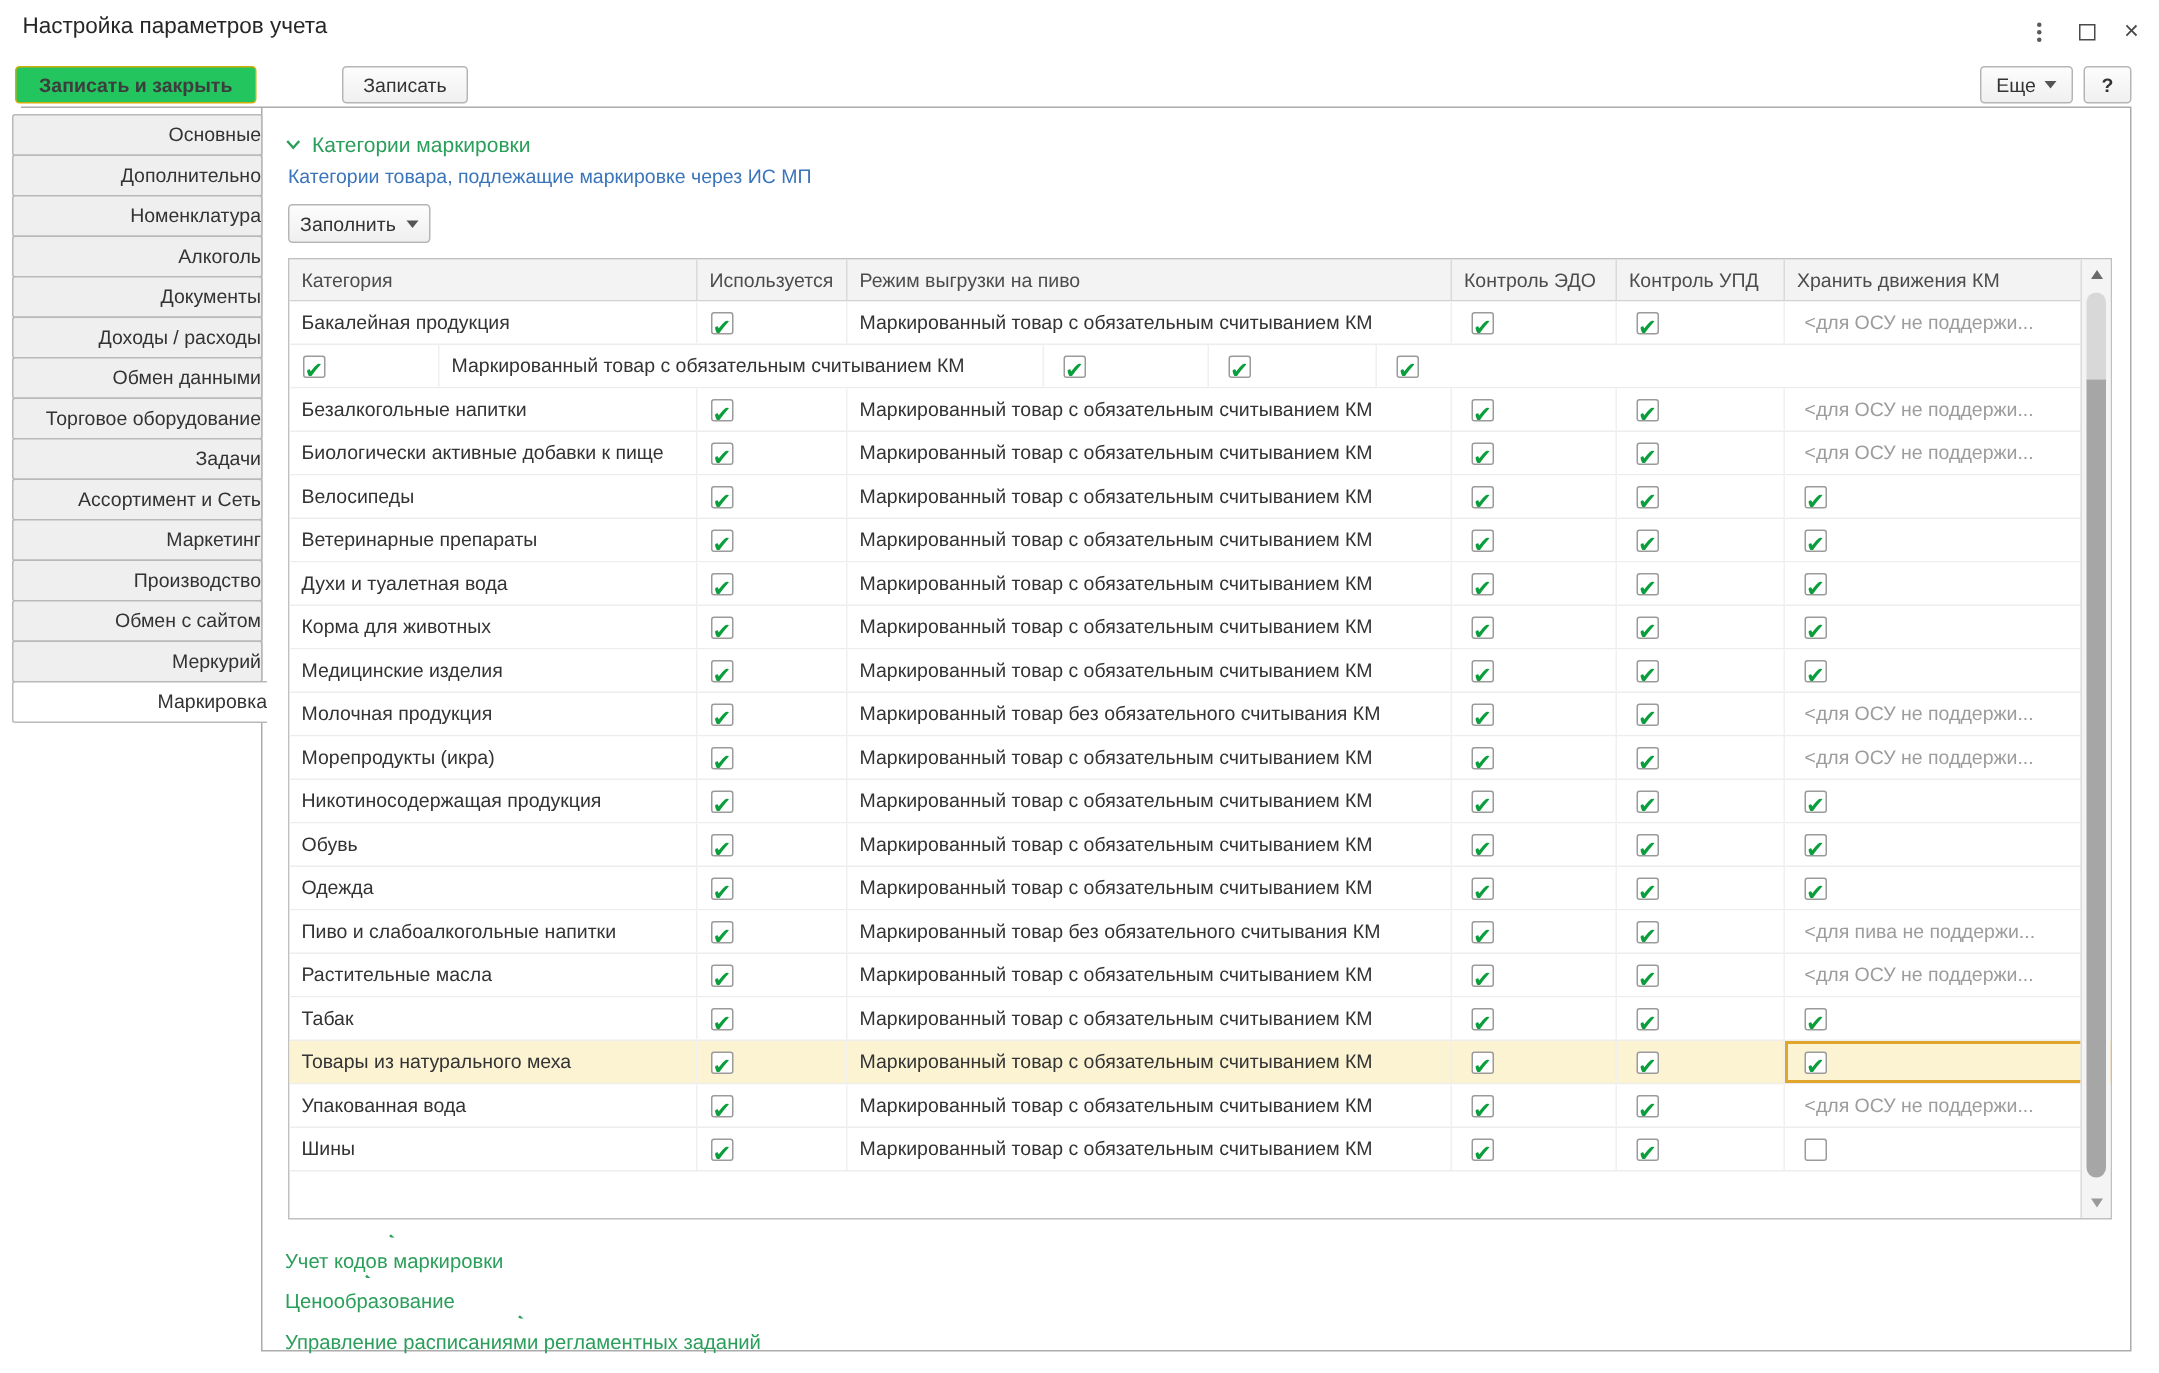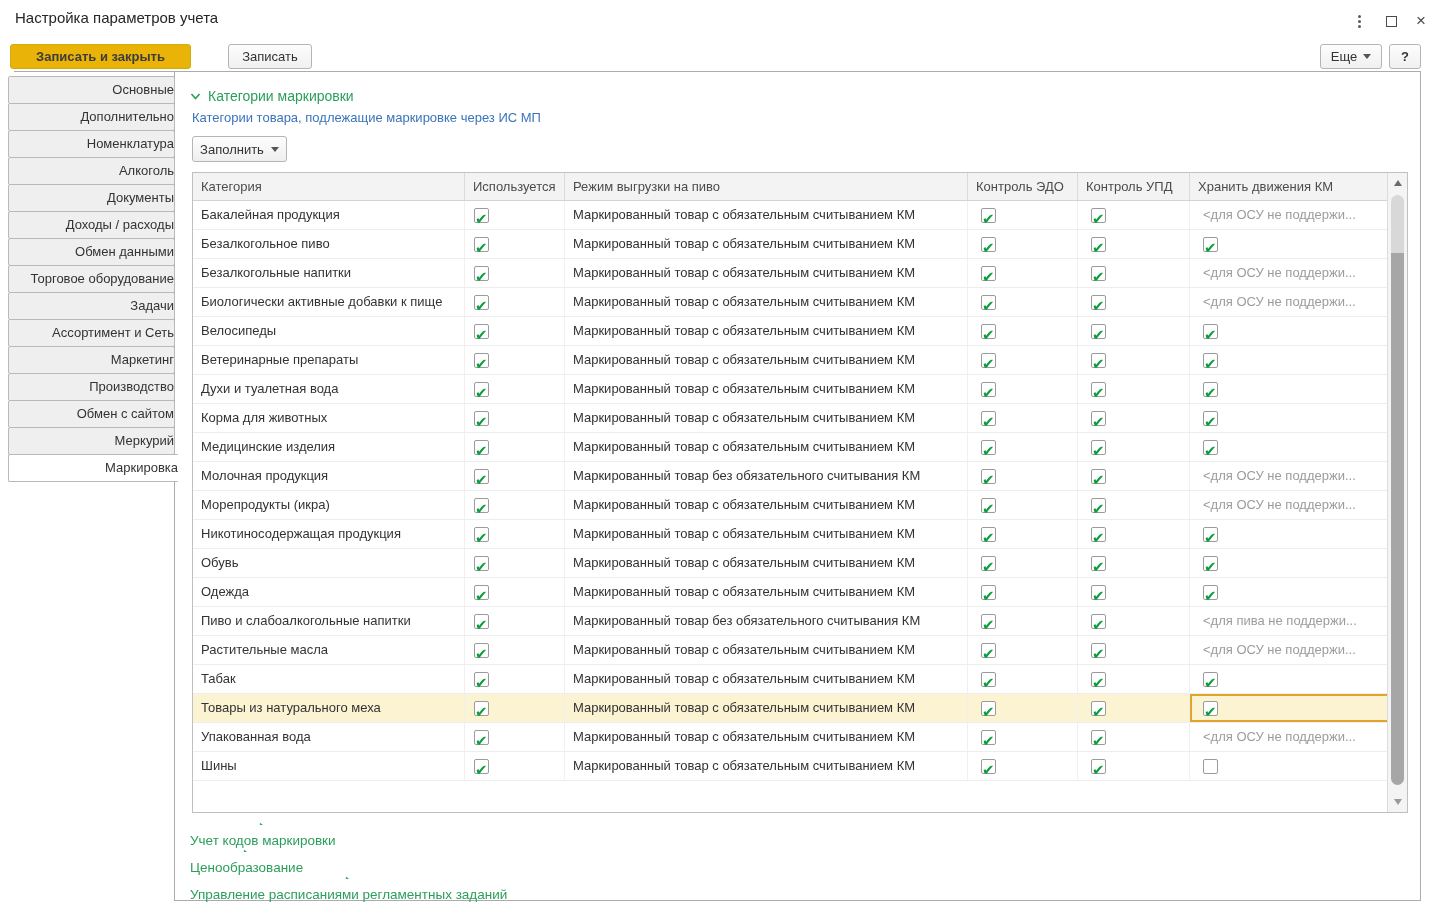--- a/index.html
+++ b/index.html
@@ -13,21 +13,21 @@
   .kebab { left:1348px; flex-direction:column; gap:2px; }
   .kebab i { width:3px; height:3px; background:#5a5a5a; border-radius:50%; display:block; }
   .maxbox { left:1380px; }
   .maxbox i { width:11px; height:11px; border:1.5px solid #4a4a4a; display:block; }
   .closex { left:1410px; font-size:17px; color:#4a4a4a; }
 
   
   .btn { position:absolute; top:44px; height:25px; border:1px solid #b5b5b5; border-radius:3px;
          background:linear-gradient(#fdfdfd,#f0f0f0); display:flex; align-items:center; justify-content:center;
          font-size:13px; color:#333; cursor:default; white-space:nowrap; }
-  .btn-primary { left:10px; width:181px; background:#eab308; border-color:#cfae0a; font-weight:bold; color:#3d3d3d; }
+  .btn-primary { left:10px; width:161px; background:#22c55e; border-color:#cfae0a; font-weight:bold; color:#3d3d3d; }
   .btn-save { left:181px; width:84px;margin-left:47px; }
   .btn-more { left:1320px; width:62px; gap:6px; }
   .btn-help { left:1389px; width:32px; font-weight:bold; }
   .caret { width:0; height:0; border-left:4px solid transparent; border-right:4px solid transparent; border-top:5px solid #555; display:inline-block; }
 
   .topline { left:14px; top:71px; width:161px; border-top:1px solid #acacac; }
   .panel { left:174px; top:71px; width:1247px; height:830px; border:1px solid #acacac; background:#fff; }
 
   
   .sidebar { left:8px; top:76px; width:170px; z-index:4;text-align:right; }
@@ -147,21 +147,20 @@
         <div class="td w-mode">Маркированный товар с обязательным считыванием КМ</div>
         <div class="td w-edo">
           <span class="cb checked"></span>
         </div>
         <div class="td w-upd">
           <span class="cb checked"></span>
         </div>
         <div class="td w-km kmtext">&lt;для ОСУ не поддержи...</div>
       </div>
       <div class="tr">
-        <div class="td w-cat">Безалкогольное пиво</div>
         <div class="td w-used">
           <span class="cb checked"></span>
         </div>
         <div class="td w-mode">Маркированный товар с обязательным считыванием КМ</div>
         <div class="td w-edo">
           <span class="cb checked"></span>
         </div>
         <div class="td w-upd">
           <span class="cb checked"></span>
         </div>

